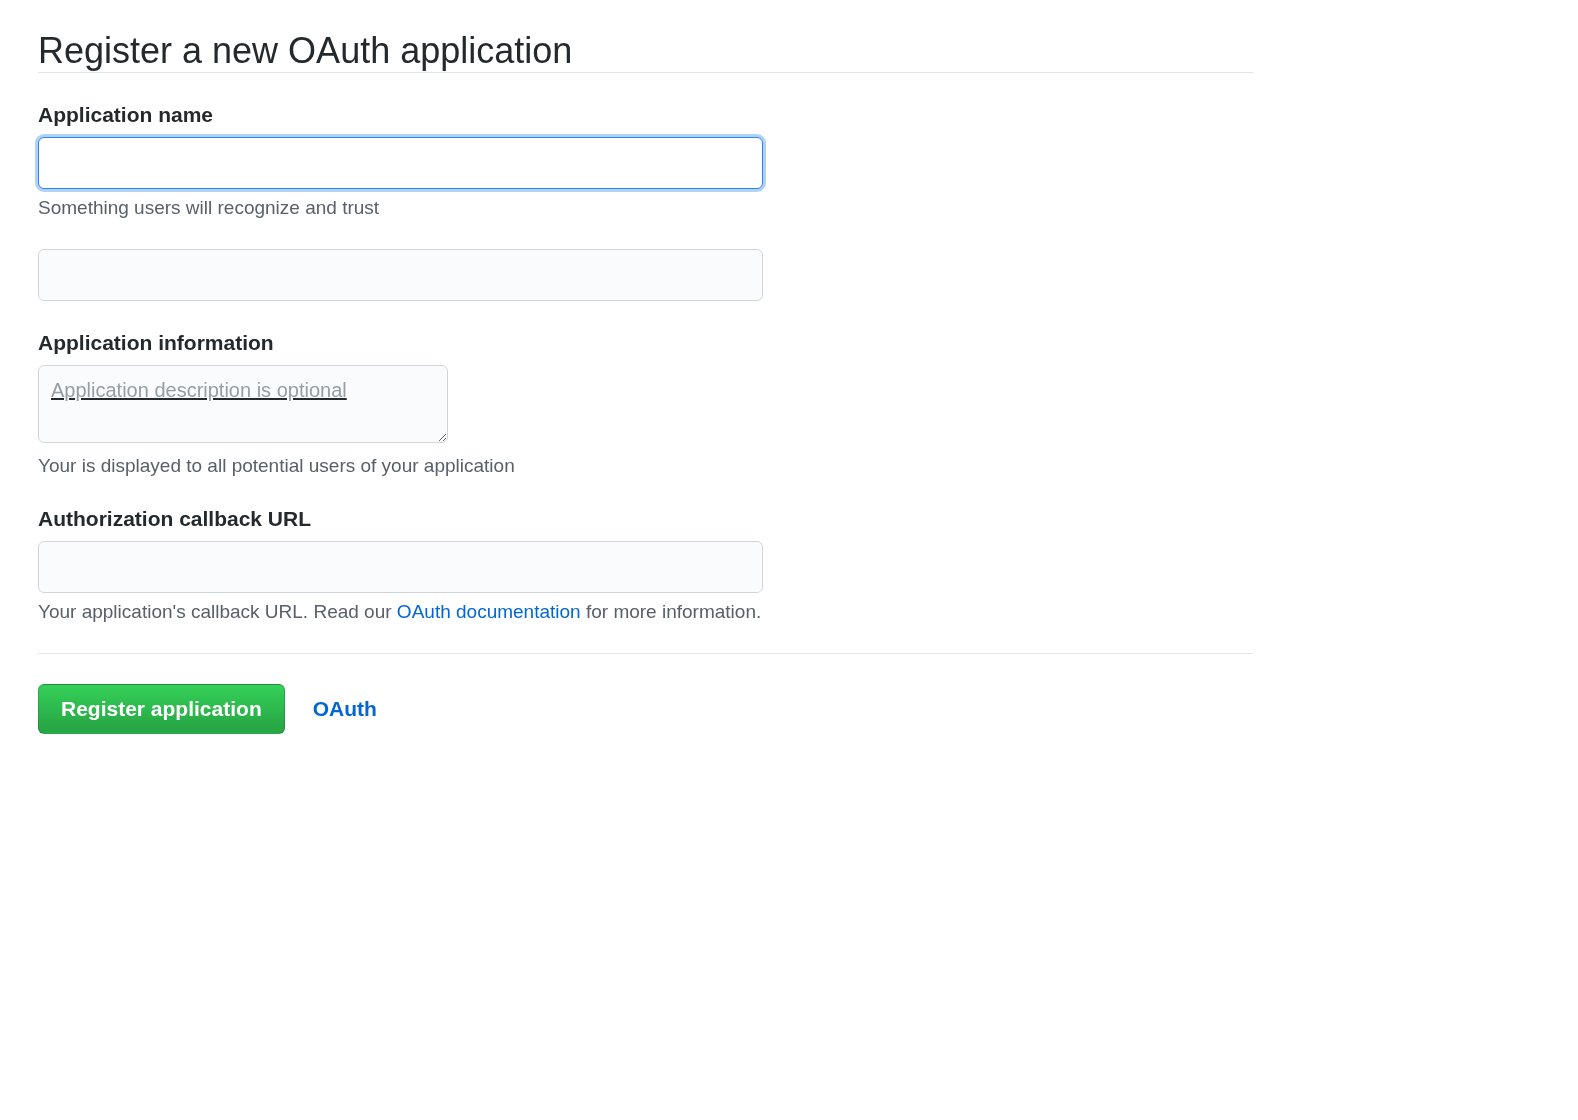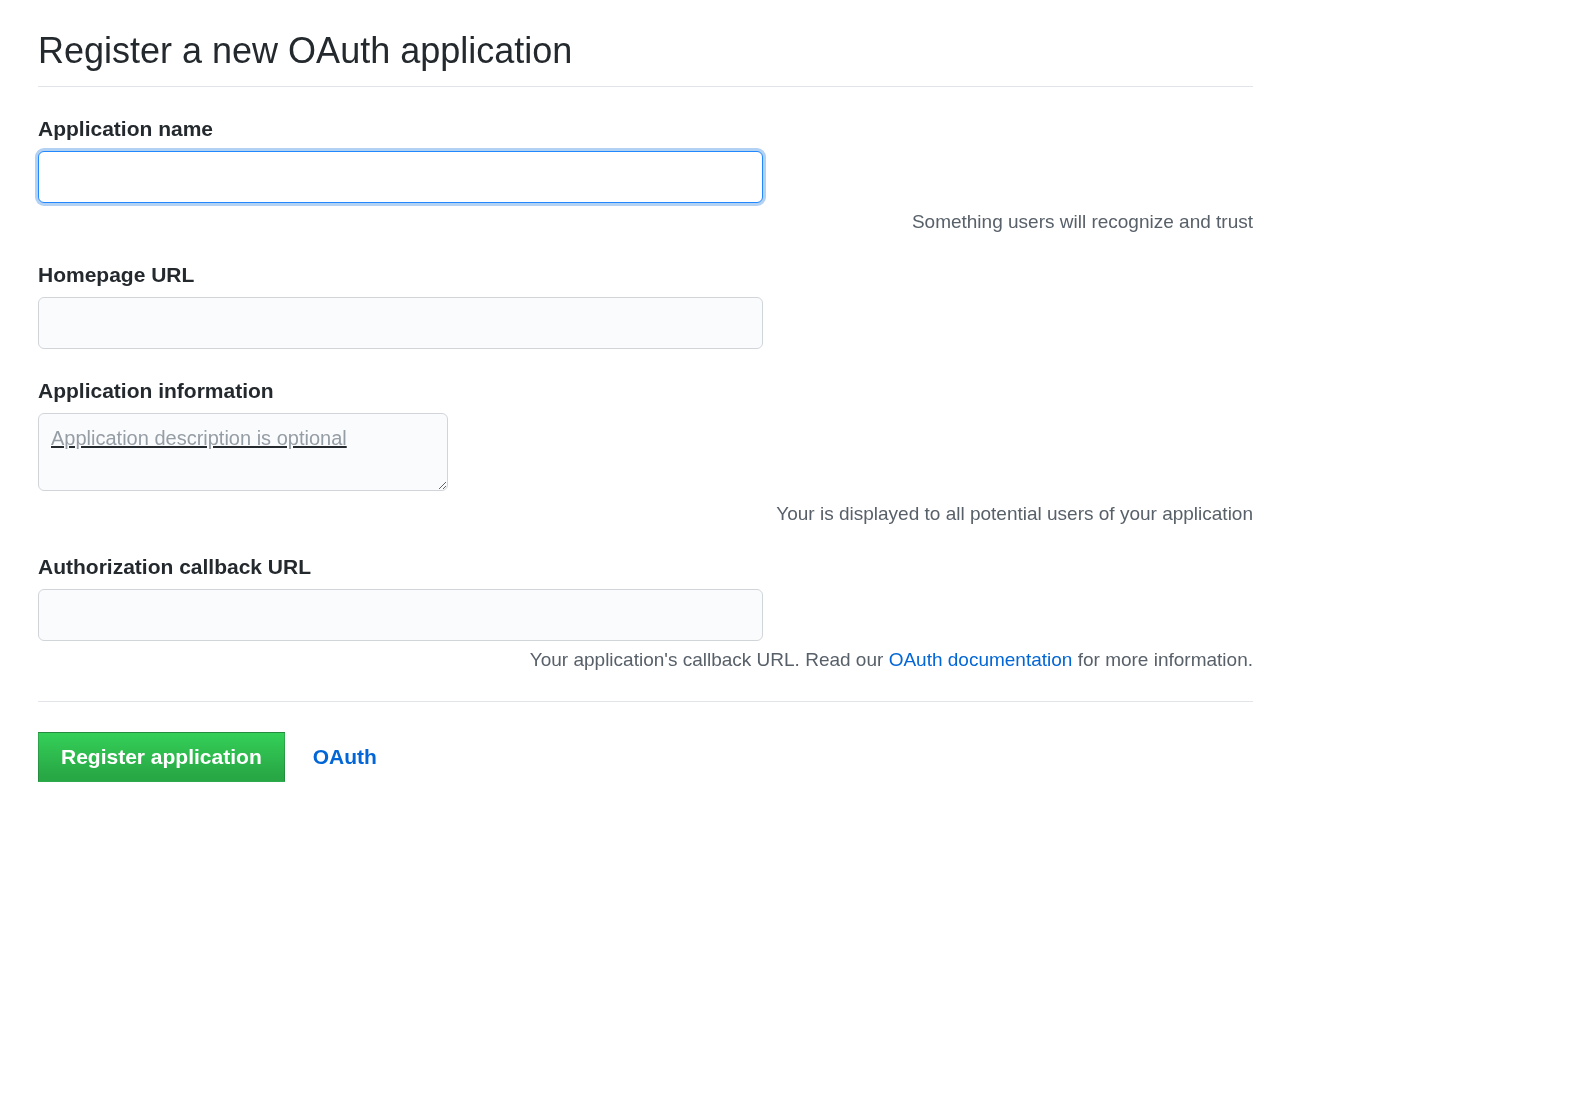--- a/index.html
+++ b/index.html
@@ -13,21 +13,20 @@
       background: #ffffff;
       padding: 30px 38px;
     }
     .container {
       max-width: 1215px;
     }
     h1.page-title {
       font-size: 36px;
       font-weight: 400;
       color: #24292e;
-      padding-bottom: 14px;
       margin-bottom: 30px;
       border-bottom: 1px solid #e1e4e8;
     }
     .form-group {
       margin-bottom: 30px;
     }
     .form-label {
       display: block;
       font-size: 21px;
       font-weight: 600;
@@ -67,21 +66,20 @@
       resize: both;
       text-decoration: underline;
     }
     .form-textarea::placeholder {
       color: #959da5;
     }
     .form-help {
       margin-top: 8px;
       font-size: 19px;
       color: #586069;
-      text-align: right;
     }
     .form-help a {
       color: #0366d6;
       text-decoration: none;
     }
     .form-footer {
       border-top: 1px solid #e1e4e8;
       padding-top: 30px;
       margin-top: 8px;
       display: flex;
@@ -90,21 +88,21 @@
     }
     .btn-primary {
       display: inline-block;
       padding: 12px 22px;
       font-size: 21px;
       font-weight: 600;
       color: #ffffff;
       background-color: #2ea44f;
       background-image: linear-gradient(-180deg, #34d058 0%, #28a745 90%);
       border: 1px solid rgba(27, 31, 35, 0.2);
-      border-radius: 0;
+      border-radius: 6px;
       cursor: pointer;
       outline: none;
     }
     .btn-cancel {
       color: #0366d6;
       font-size: 21px;
       font-weight: 600;
       text-decoration: none;
       background: none;
       border: none;
@@ -119,21 +117,20 @@
   <h1 class="page-title">Register a new OAuth application</h1>
 
   <form>
     <div class="form-group">
       <label class="form-label">Application name</label>
       <input type="text" class="form-input focused" value="" style="">
       <p class="form-help">Something users will recognize and trust</p>
     </div>
 
     <div class="form-group">
-      <label class="form-label">Homepage URL</label>
       <input type="text" class="form-input" value="" style="">
     </div>
 
     <div class="form-group">
       <label class="form-label">Application information</label>
       <textarea class="form-textarea" placeholder="Application description is optional" style=""></textarea>
       <p class="form-help">Your is displayed to all potential users of your application</p>
     </div>
 
     <div class="form-group">

